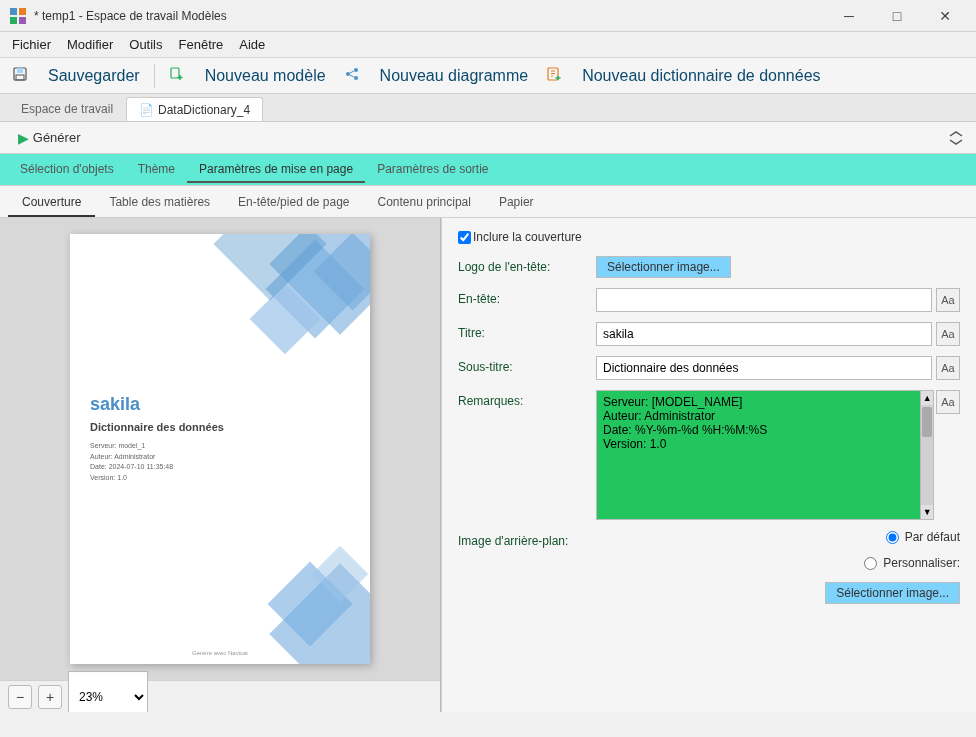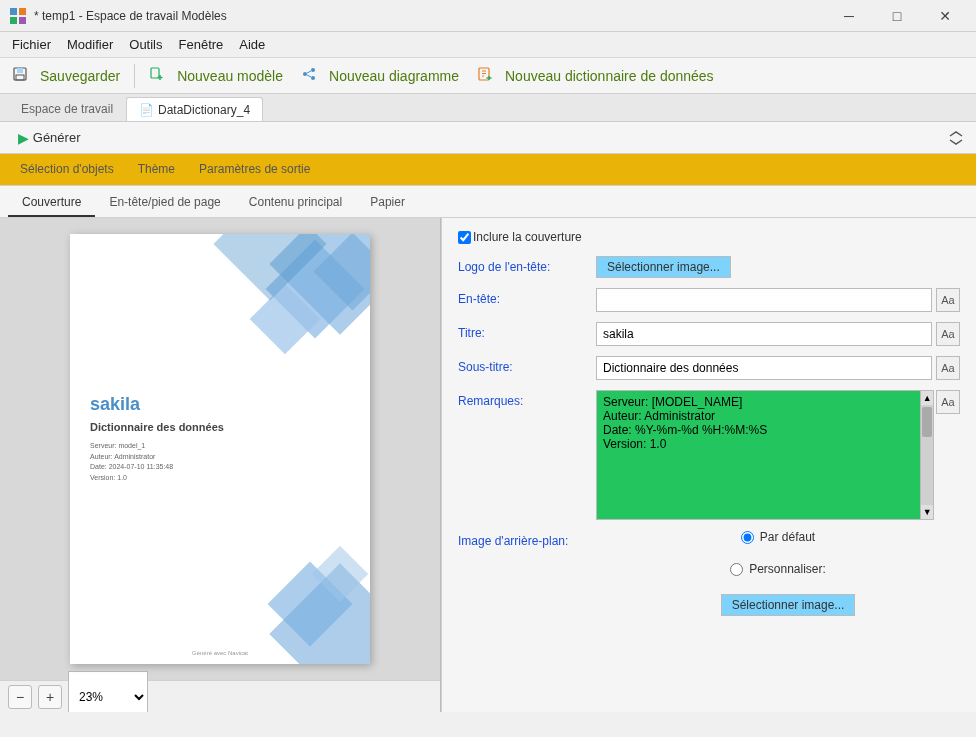--- a/index.html
+++ b/index.html
@@ -43,23 +43,23 @@
     .toolbar {
       background: #f5f5f5;
       height: 36px;
       display: flex;
       align-items: center;
       padding: 0 4px;
       border-bottom: 1px solid #d0d0d0;
       gap: 2px;
     }
     .toolbar-btn {
-      display: flex; align-items: center; gap: 12px;
+      display: flex; align-items: center; gap: 20px;
       padding: 4px 8px; border: none; background: transparent;
-      cursor: pointer; font-size: 14px; color: #4d7c0f; border-radius: 3px;
+      cursor: pointer; font-size: 16px; color: #0c4a6e; border-radius: 3px;
     }
     .toolbar-btn .btn-icon { font-size: 14px; }
     .toolbar-separator { width: 1px; height: 24px; background: #ccc; margin: 0 4px; }
 
     
     .doc-tabbar {
       background: #e8e8e8;
       height: 28px;
       display: flex;
       align-items: flex-end;
@@ -101,21 +101,21 @@
       cursor: pointer; font-size: 13px; color: #333; border-radius: 3px;
     }
     .generate-icon { color: #27ae60; font-size: 14px; }
     .expand-icon {
       margin-left: auto; cursor: pointer; color: #555;
       width: 24px; height: 24px; display: flex; align-items: center; justify-content: center;
     }
 
     
     .settings-tabs {
-      background: #eab308;
+      background: #5eead4;
       height: 32px;
       display: flex;
       align-items: center;
       padding: 0 8px;
       border-bottom: 1px solid #d0d0d0;
     }
     .settings-tab {
       padding: 5px 12px;
       font-size: 12px;
       cursor: pointer;
@@ -234,21 +234,21 @@
     .form-row {
       display: flex;
       align-items: flex-start;
       margin-bottom: 10px;
       gap: 8px;
     }
     .form-label {
       width: 130px;
       min-width: 130px;
       font-size: 12px;
-      color: #1d4ed8;
+      color: #14532d;
       padding-top: 4px;
     }
     .form-control {
       flex: 1;
       display: flex;
       align-items: center;
       gap: 4px;
     }
     .text-input {
       flex: 1;
@@ -414,25 +414,27 @@
     <svg width="16" height="16" viewBox="0 0 16 16">
         <polyline points="2,6 8,2 14,6" fill="none" stroke="#555" stroke-width="1.5"></polyline>
         <polyline points="2,10 8,14 14,10" fill="none" stroke="#555" stroke-width="1.5"></polyline>
       </svg>
   </div>
 </div>
 
 <div class="settings-tabs">
   <div class="settings-tab">Sélection d'objets</div>
   <div class="settings-tab">Thème</div>
+  <div class="settings-tab active">Paramètres de mise en page</div>
   <div class="settings-tab">Paramètres de sortie</div>
 </div>
 
 <div class="sub-tabs">
   <div class="sub-tab active">Couverture</div>
+  <div class="sub-tab">Table des matières</div>
   <div class="sub-tab">En-tête/pied de page</div>
   <div class="sub-tab">Contenu principal</div>
   <div class="sub-tab">Papier</div>
 </div>
 
 <div class="main-panel">
 
   <div style="display:flex; flex-direction:column; background:#d4d4d4; border-right:1px solid #bbb;">
     <div class="preview-pane">
       <div class="page-preview">
@@ -533,21 +535,21 @@
           </div>
           <div style="display:flex; align-items:flex-start; padding-left:2px;">
             <button class="format-btn" style="height:24px; width:24px;">Aa</button>
           </div>
         </div>
       </div>
     </div>
 
     <div class="form-row" style="align-items:flex-start; margin-top:8px;">
       <div class="form-label">Image d'arrière-plan:</div>
-      <div class="form-control" style="flex-direction:column; align-items:center; gap:12px;">
+      <div class="form-control" style="flex-direction:column; align-items:flex-end; gap:6px;">
         <div class="radio-row">
           <input type="radio" name="bg" id="bg-default" checked="" style="">
           <label for="bg-default" class="radio-label">Par défaut</label>
         </div>
         <div class="radio-row">
           <input type="radio" name="bg" id="bg-custom" style="">
           <label for="bg-custom" class="radio-label">Personnaliser:</label>
         </div>
         <button class="select-btn" style="margin-left:20px;">Sélectionner image...</button>
       </div>

